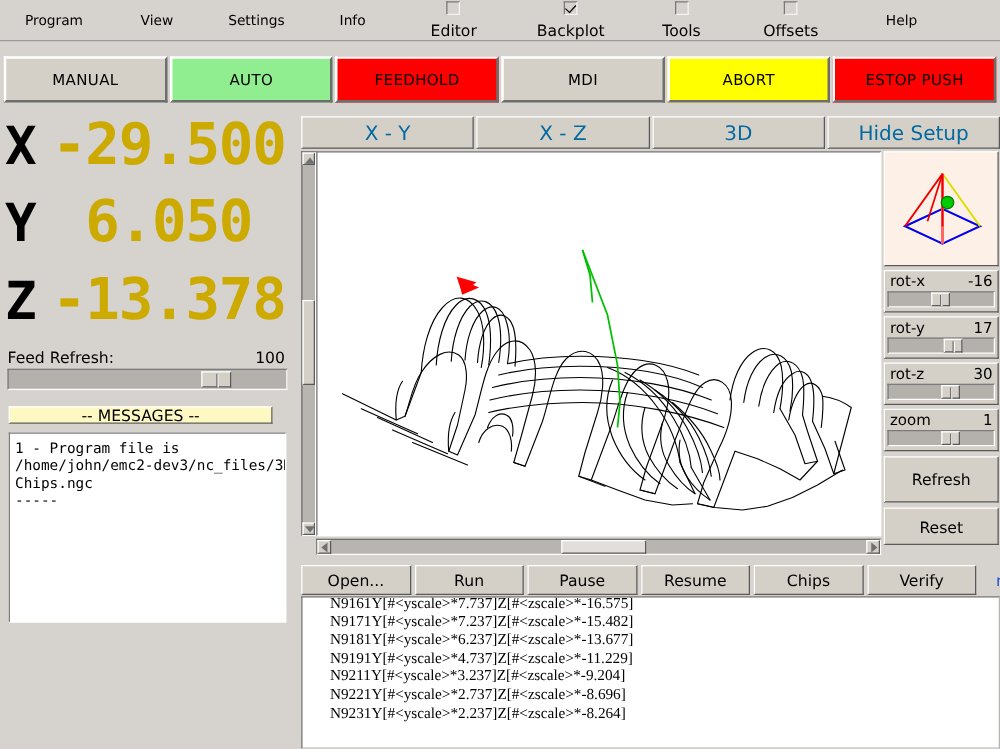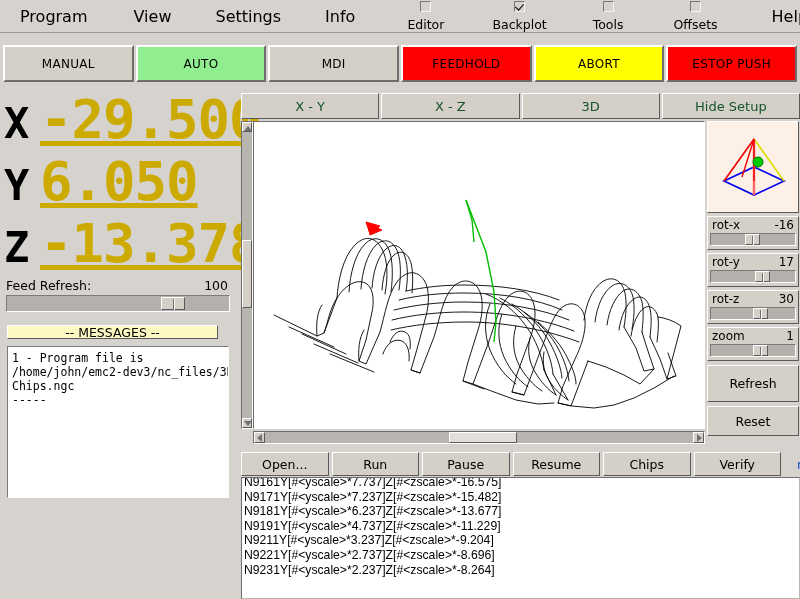--- a/index.html
+++ b/index.html
@@ -12,21 +12,21 @@
   #app { position: relative; width: 800px; height: 599px; background: #d6d2ce; }
 
   
   #menubar {
     position: absolute; left: 0; top: 0; width: 800px; height: 33px;
     background: #d6d2ce;
     border-bottom: 1px solid #9a9a9a;
     display: flex; align-items: center;
   }
   .menu-item {
-    font-size: 16px; color: #000; padding: 2px 6px; cursor: default;
+    font-size: 11px; color: #000; padding: 2px 6px; cursor: default;
     white-space: nowrap;
   }
   .menu-check {
     display: flex; align-items: center; gap: 5px;
     font-size: 12.5px; color: #000000; cursor: default; white-space: nowrap; flex-direction: column;
   }
   .cb {
     width: 11px; height: 11px; background: #d6d2ce;
     border-top: 1px solid #787878; border-left: 1px solid #787878;
     border-right: 1px solid #f4f4f4; border-bottom: 1px solid #f4f4f4;
@@ -59,22 +59,22 @@
   .dro-line {
     display: flex; align-items: baseline; height: 62px;
     padding-left: 4px; padding-right: 6px;
   }
   .dro-axis {
     font-family: "DejaVu Sans Mono", "Liberation Mono", monospace;
     font-size: 42px; font-weight: bold; color: #000; width: 36px; flex: none;
   }
   .dro-val {
     font-family: "DejaVu Sans Mono", "Liberation Mono", monospace;
-    font-size: 54px; font-weight: bold; color: #ccaa00;
-    flex: 1; text-align: left; letter-spacing: -1px; text-decoration: underline;
+    font-size: 46px; font-weight: bold; color: #ccaa00;
+    flex: 1; text-align: center; letter-spacing: -1px;
   }
   #feedrow {
     display: flex; justify-content: space-between; align-items: baseline;
     padding: 4px 8px 2px 6px; font-size: 12.5px; color: #000;
   }
   #feedslider {
     margin: 0 6px 0 6px; height: 17px; position: relative;
     background: #b4b0ac;
     border-top: 1px solid #7b7b7b; border-left: 1px solid #7b7b7b;
     border-right: 1px solid #ffffff; border-bottom: 1px solid #ffffff;
@@ -110,21 +110,21 @@
   }
 
   
   #viewtabs {
     position: absolute; left: 241px; top: 93px; width: 559px; height: 26px;
     display: flex;
   }
   .view-tab {
     flex: 1 1 0; margin-right: 2px;
     display: flex; align-items: center; justify-content: center;
-    font-size: 13px; color: #14532d; cursor: default;
+    font-size: 16px; color: #0369a1; cursor: default;
     background: #d4d0c8;
     border-top: 1px solid #ffffff; border-left: 1px solid #ffffff;
     border-right: 1px solid #5a5a5a; border-bottom: 1px solid #5a5a5a;
   }
   .view-tab:last-child { margin-right: 0; }
 
   #plotwrap {
     position: absolute; left: 241px; top: 121px; width: 464px; height: 324px;
     background: #d6d2ce;
   }
@@ -228,23 +228,23 @@
 
   
   #gcodewrap {
     position: absolute; left: 241px; top: 477px; width: 559px; height: 122px;
     background: #ffffff;
     border-top: 1px solid #6e6e6e; border-left: 1px solid #6e6e6e;
     border-right: 1px solid #b8b4b0; border-bottom: 1px solid #b8b4b0;
     overflow: hidden;
   }
   .gline {
-    font-family: Liberation Sans, sans-serif;
+    font-family: Liberation Serif, serif;
     font-size: 12.2px; line-height: 14.6px; color: #000;
-    white-space: pre; padding-left: 2px;
+    white-space: pre; padding-left: 2px; margin-left: 20px;
   }
   .gline.sel {
     background: #cc0000; color: #ffffff;
     display: inline-block; padding-right: 2px;
   }
   .glinerow { height: 14.6px; }
 </style>
 </head>
 <body>
 
@@ -271,22 +271,22 @@
     <div class="menu-check" style="margin-left:50px">
       <span class="cb"></span>
       <span>Offsets</span>
     </div>
     <div class="menu-item" style="margin-left:48px">Help</div>
   </div>
 
   <div id="moderow">
     <div class="mode-btn" style="background:#d4d0c8">MANUAL</div>
     <div class="mode-btn" style="background:#90ee90">AUTO</div>
+    <div class="mode-btn" style="background:#ff0000">FEEDHOLD</div>
     <div class="mode-btn" style="background:#d4d0c8">MDI</div>
-    <div class="mode-btn" style="background:#ff0000">FEEDHOLD</div>
     <div class="mode-btn" style="background:#ffff00">ABORT</div>
     <div class="mode-btn" style="background:#ff0000">ESTOP PUSH</div>
   </div>
 
   <div id="leftcol">
 
     <div class="dro-line">
       <span class="dro-axis">X</span>
       <span class="dro-val">-29.500</span>
     </div>

